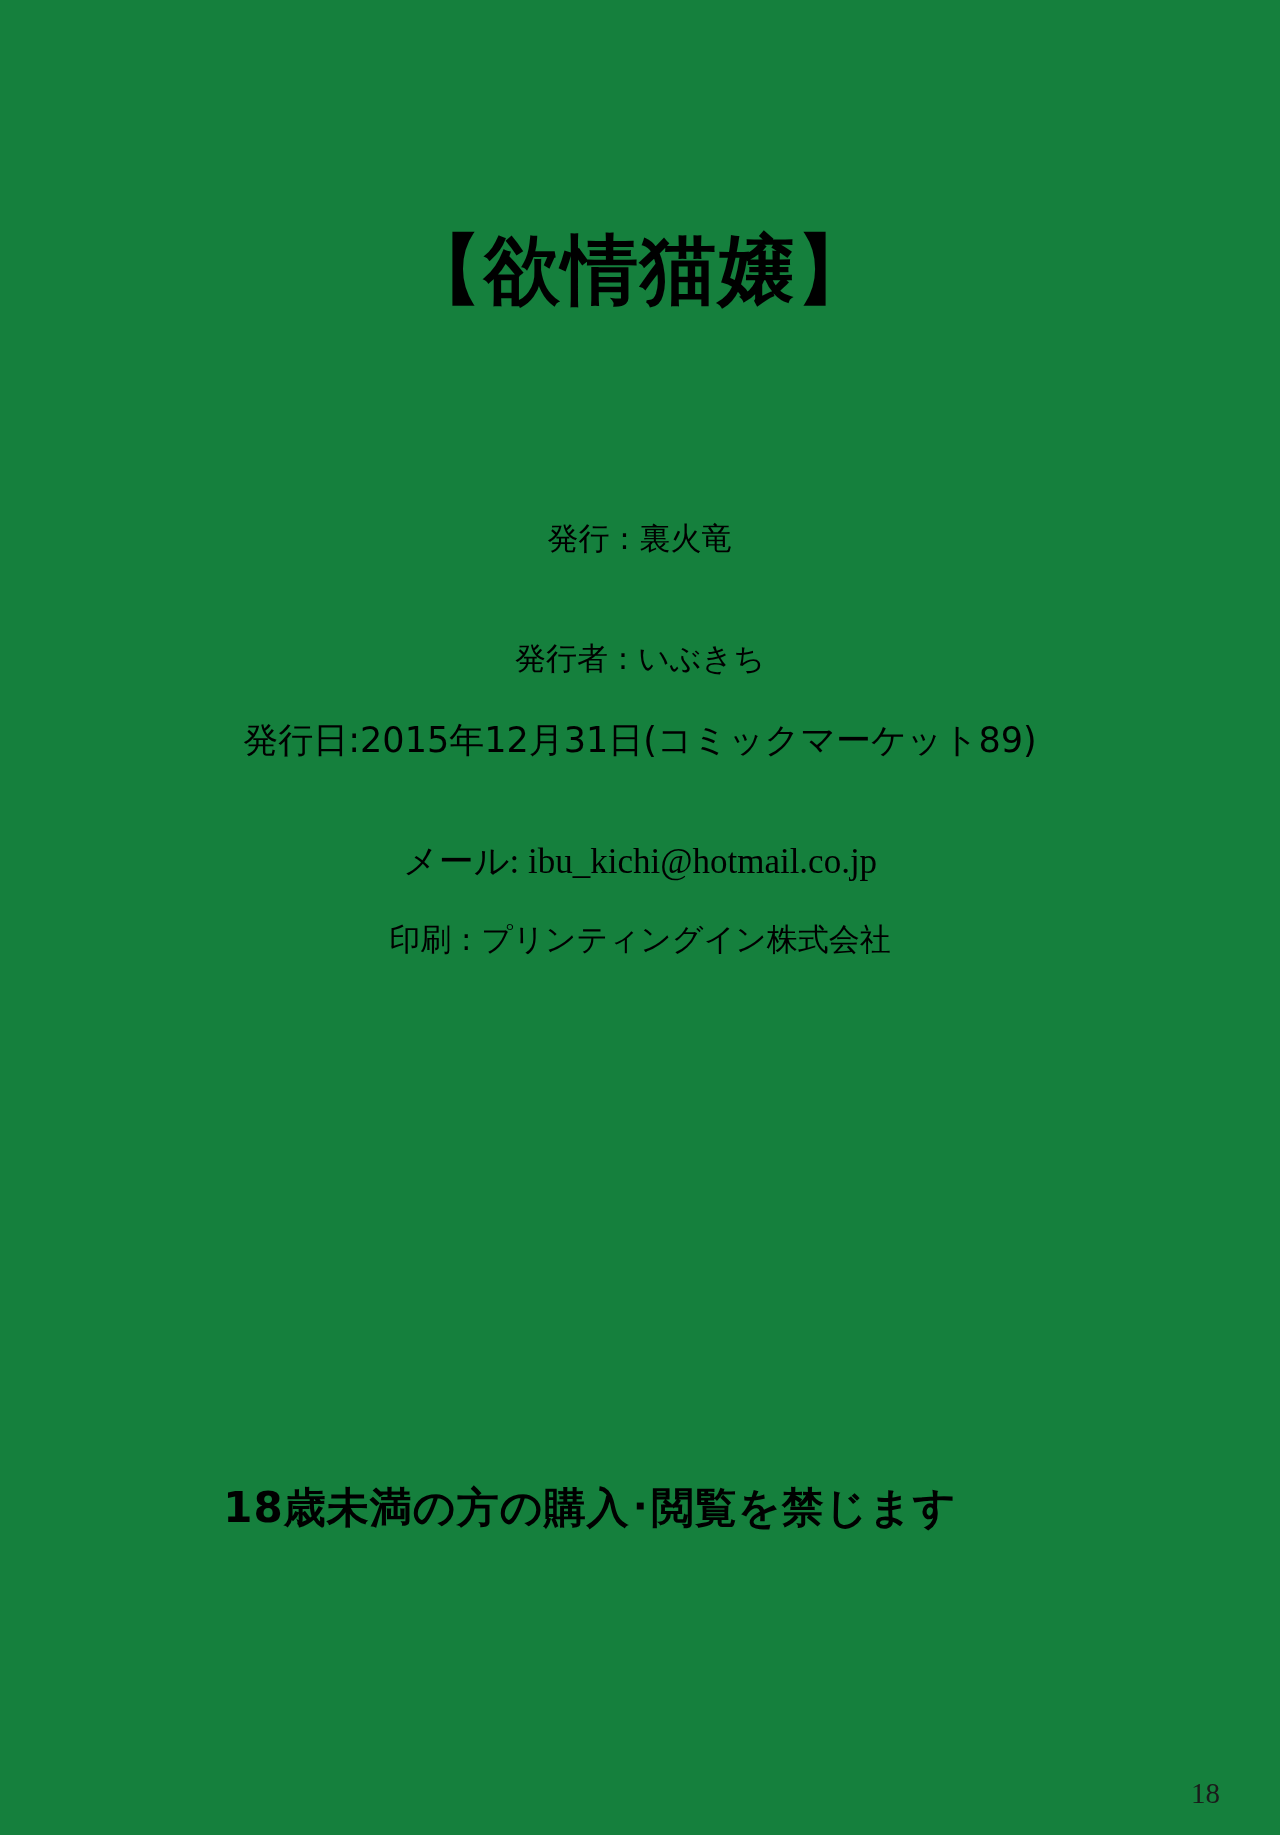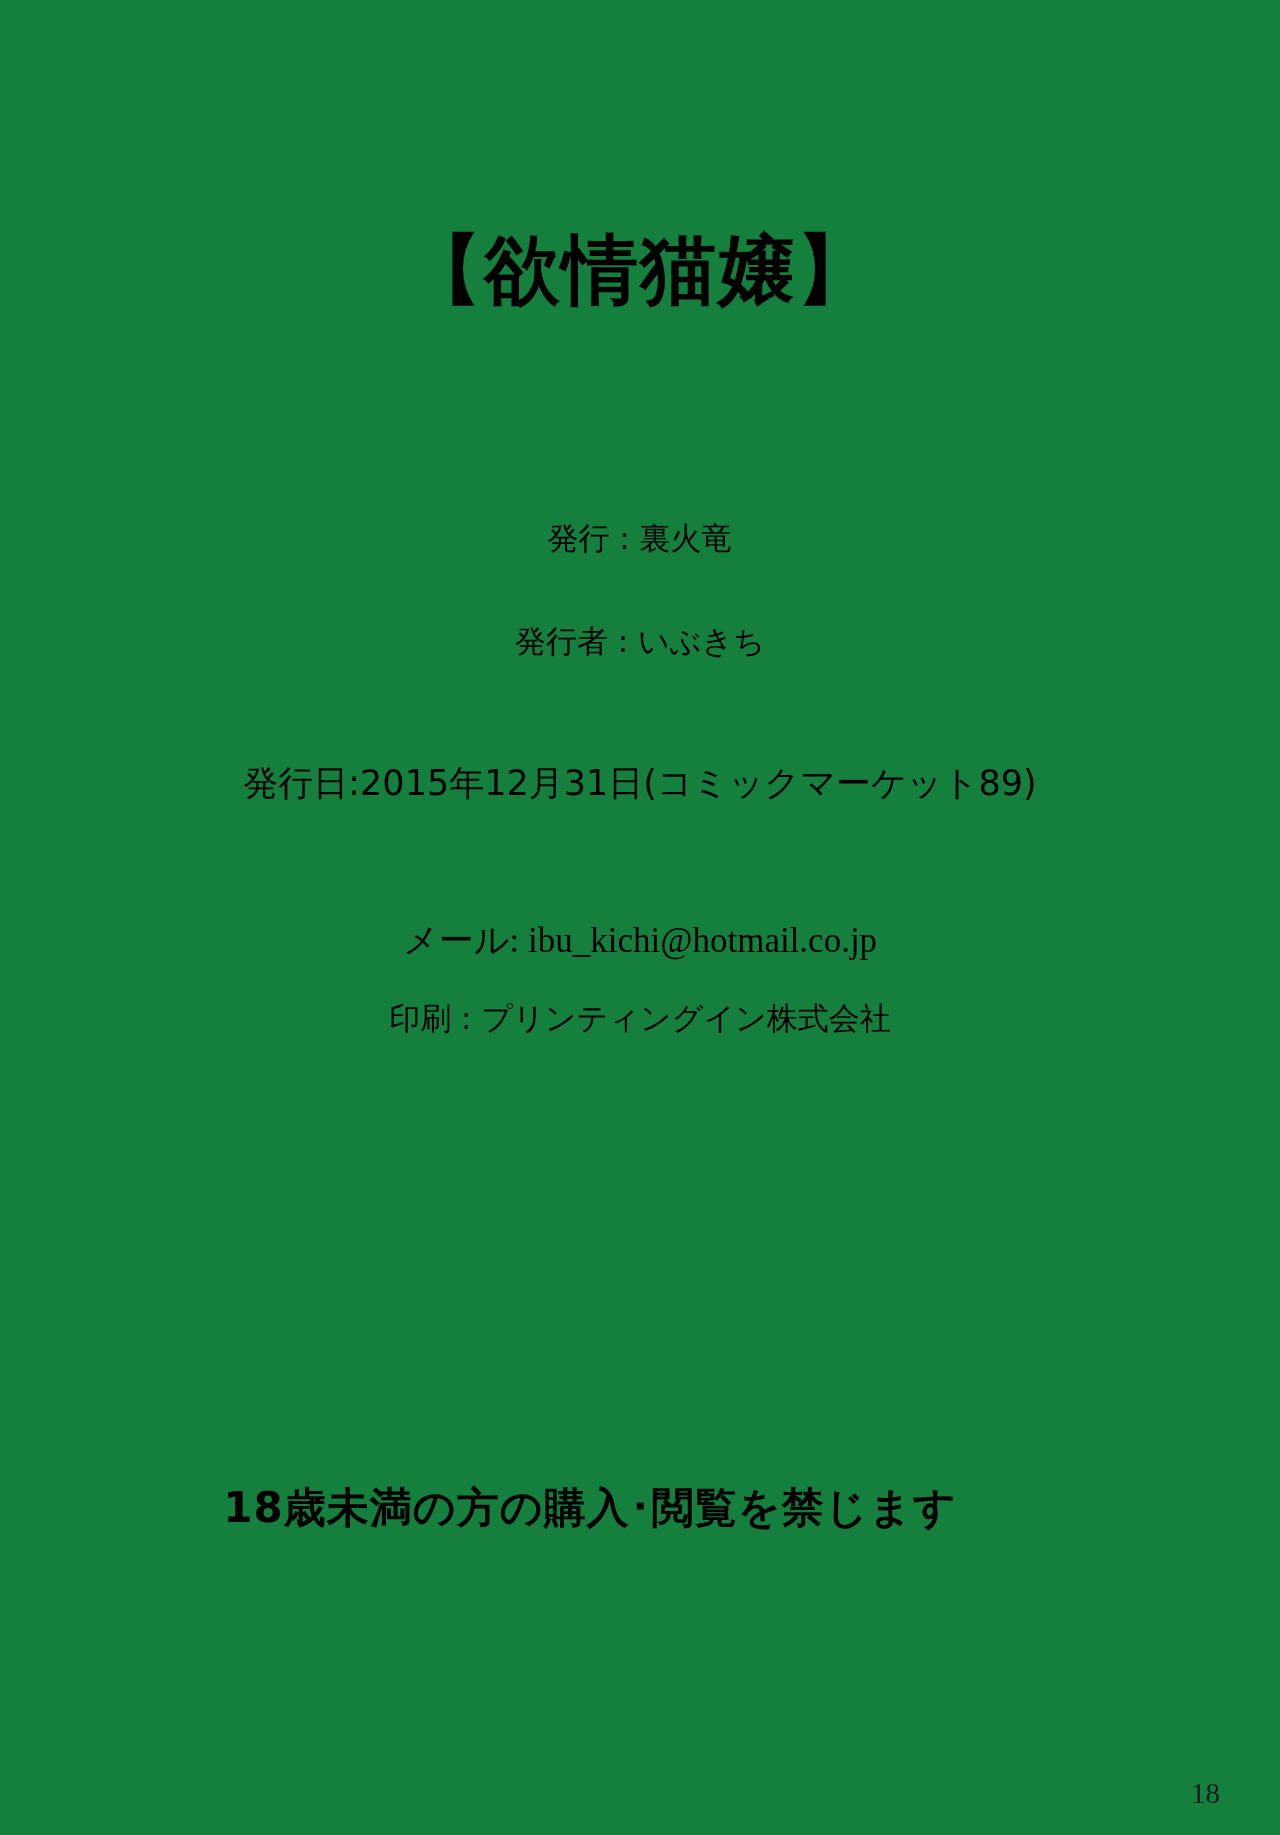--- a/index.html
+++ b/index.html
@@ -45,23 +45,23 @@
 
   .credit-line {
     text-align: center;
     font-family: "DejaVu Sans", sans-serif;
     font-size: 31px;
     line-height: 1.2;
     white-space: nowrap;
   }
 
   .credit-line.r0 { margin-top: 0px; }
-  .credit-line.r1 { margin-top: 66px; }
-  .credit-line.r2 { margin-top: 102px; font-size: 35px; }
-  .credit-line.r3 { margin-top: 116px; font-family: "Liberation Serif", serif; font-size: 35px; }
+  .credit-line.r1 { margin-top: 83px; }
+  .credit-line.r2 { margin-top: 42px; font-size: 35px; }
+  .credit-line.r3 { margin-top: 80px; font-family: "Liberation Serif", serif; font-size: 35px; }
   .credit-line.r4 { margin-top: 38px; font-size: 31px; }
 
   .notice {
     position: absolute;
     top: 1480px;
     left: 0;
     width: 1180px;
     text-align: center;
     font-family: "DejaVu Sans", sans-serif;
     font-weight: bold;

